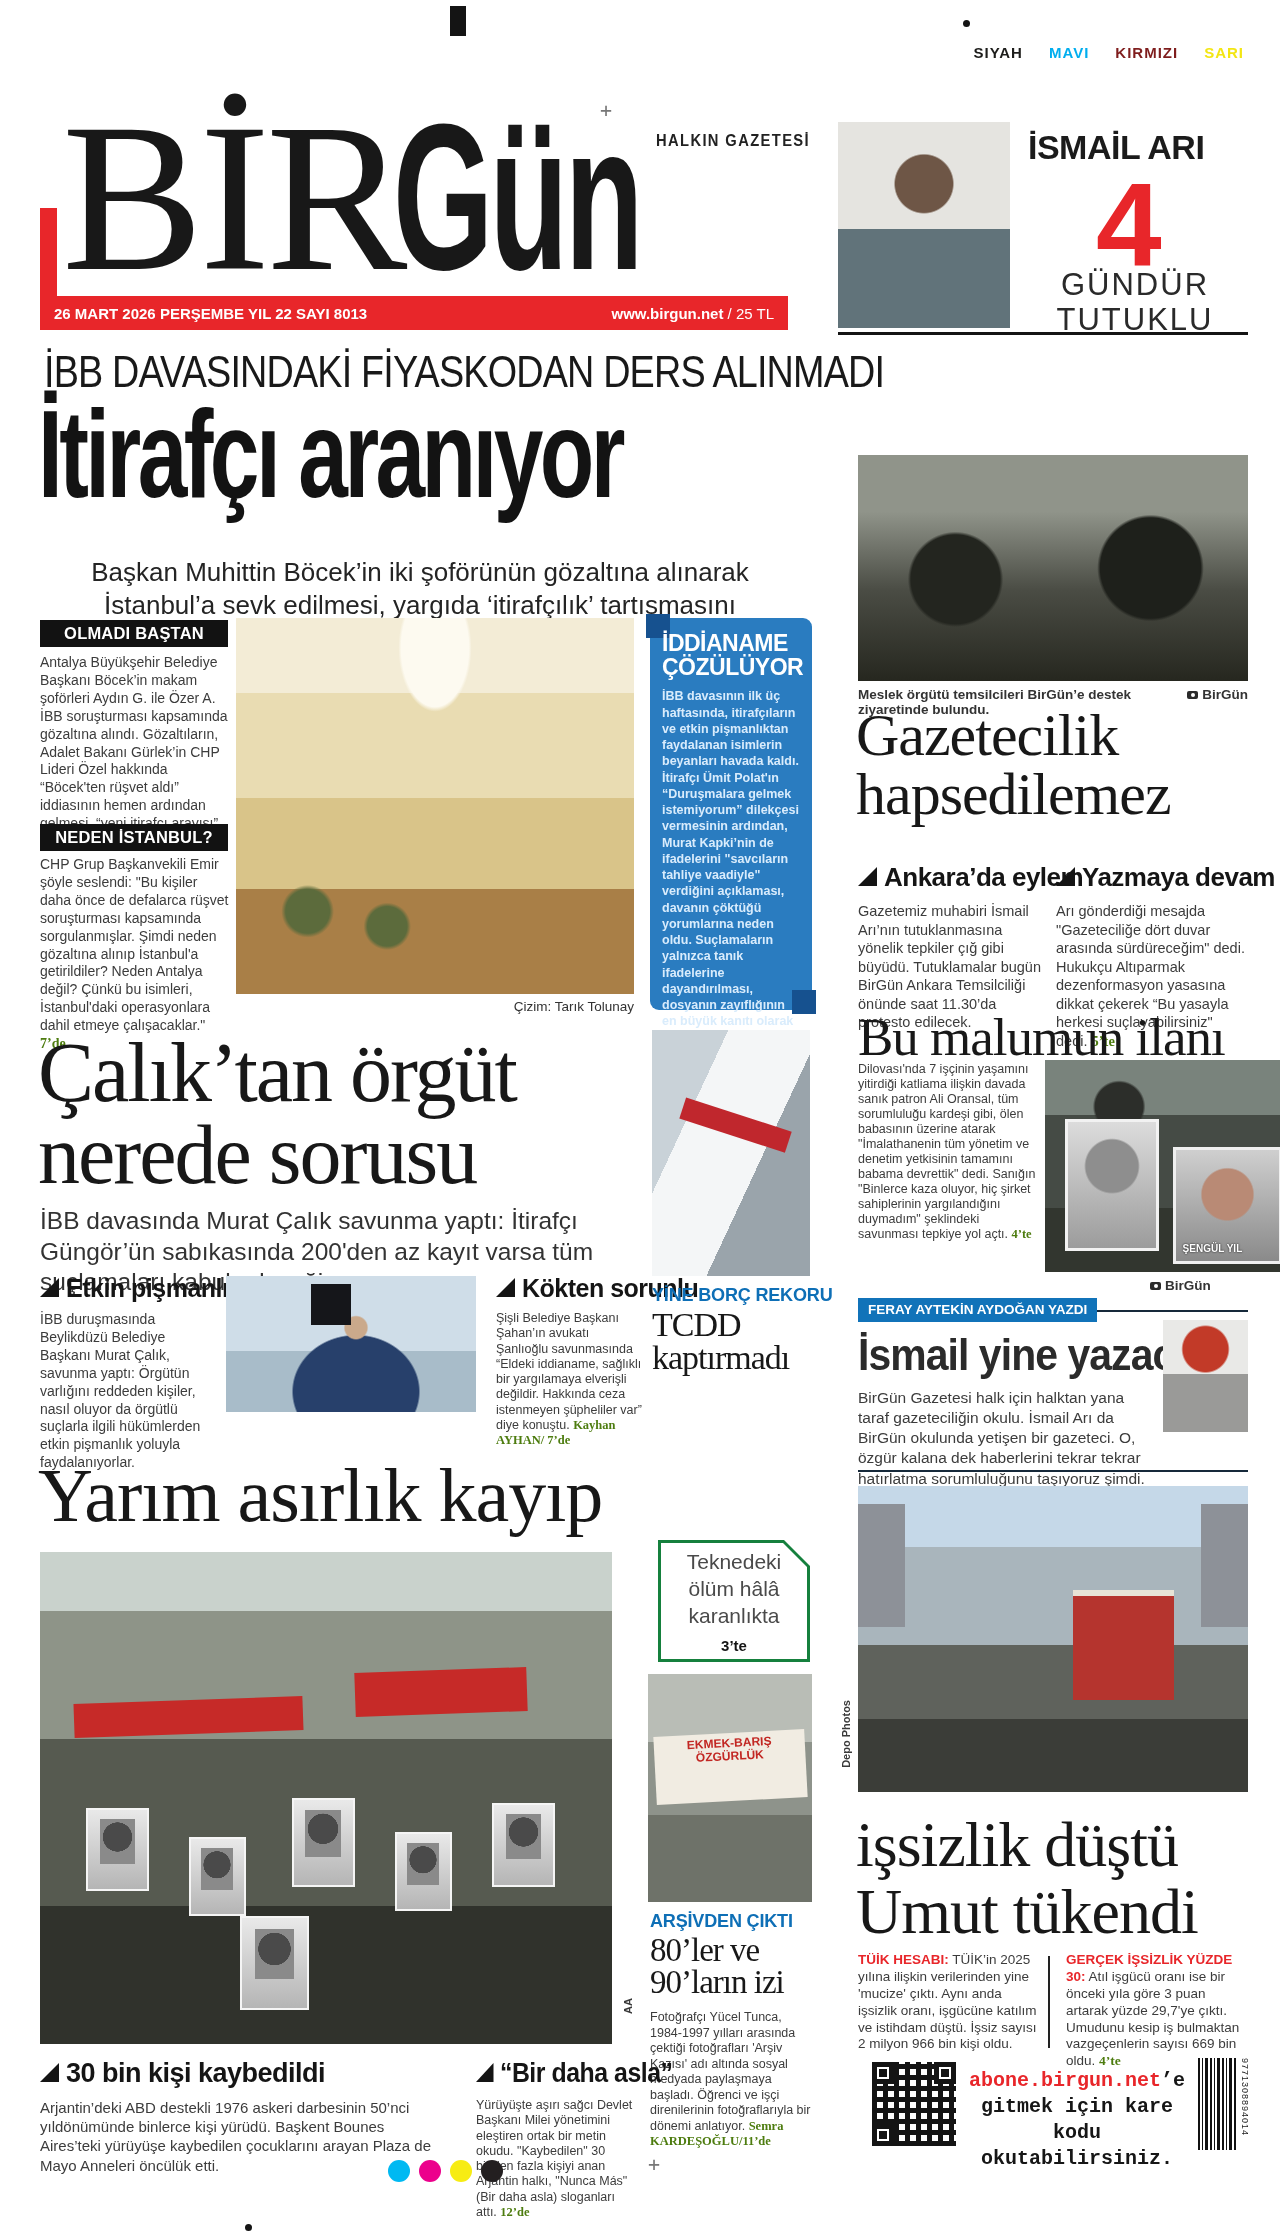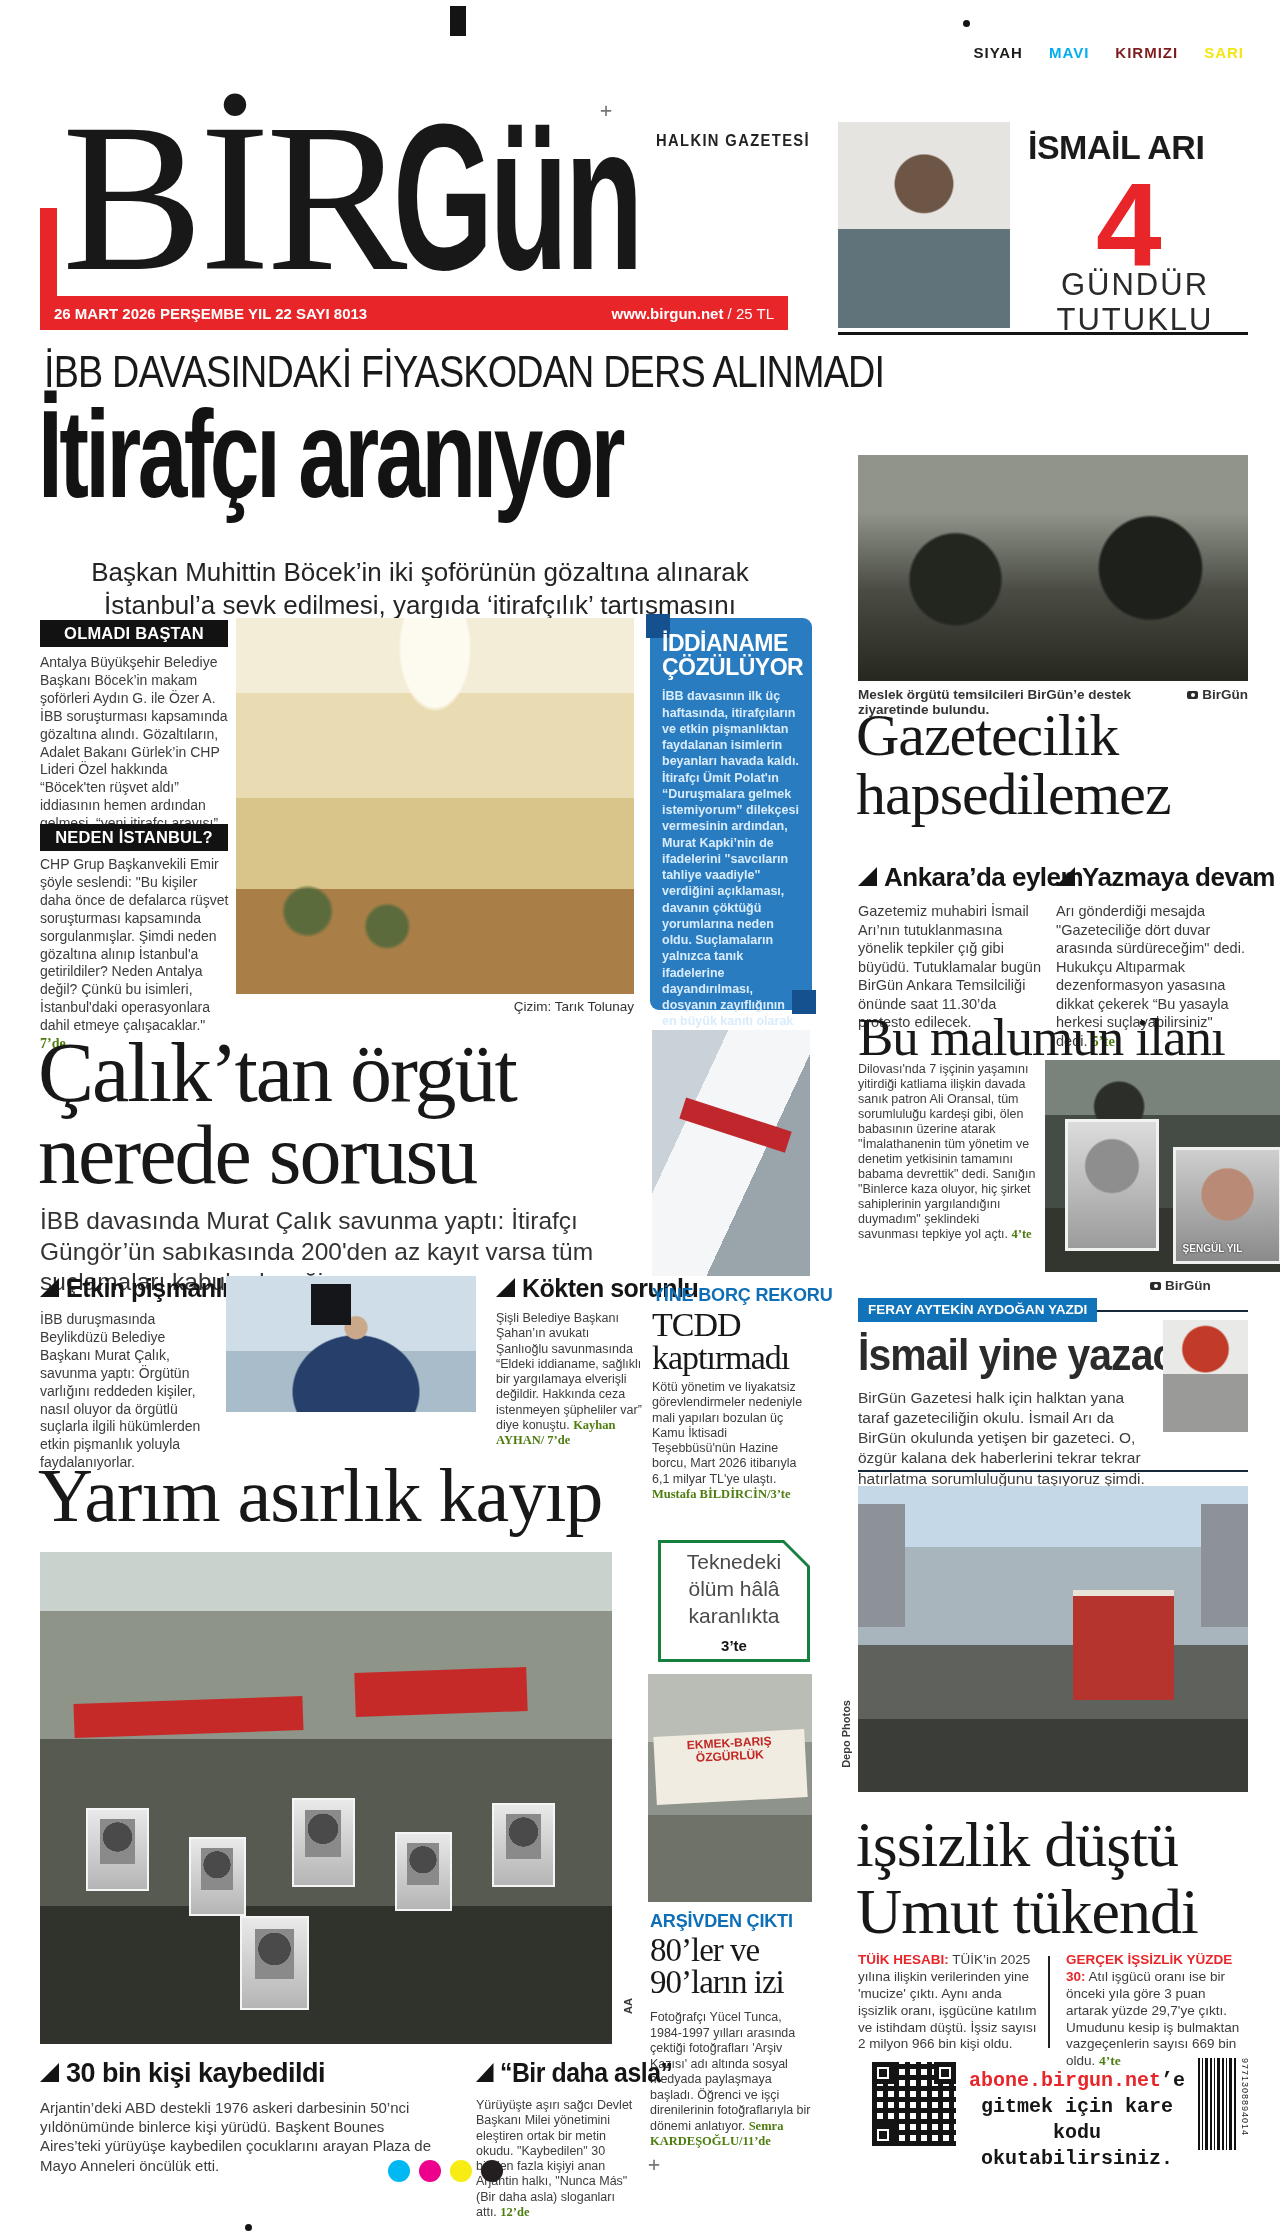--- a/index.html
+++ b/index.html
@@ -218,23 +218,20 @@
   </div>
 
   <div class="abs ph ph-train" style="left:652px;top:1030px;width:158px;height:246px;">
     <span class="train-stripe"></span>
   </div>
   <div class="abs bluekick sx nowrap" style="left:652px;top:1284px;transform:scaleX(0.95);">YİNE BORÇ REKORU</div>
   <div class="abs serifh" style="left:652px;top:1308px;font-size:34px;">
     <div>TCDD</div>
     <div>kaptırmadı</div>
   </div>
-  <div class="abs body-txt" style="left:652px;top:1380px;width:158px;font-size:12.5px;line-height:1.22;">
-    <span>Kötü yönetim ve liyakatsiz görevlendirmeler nedeniyle mali yapıları bozulan üç Kamu İktisadi Teşebbüsü'nün Hazine borcu, Mart 2026 itibarıyla 6,1 milyar TL'ye ulaştı. </span><span class="pref">Mustafa BİLDİRCİN/3’te</span>
-  </div>
 
   <div class="abs tekne" style="left:658px;top:1540px;width:152px;height:122px;">
     <div class="tekne-in">
       <div class="tekne-txt" style="width:120px;">Teknedeki ölüm hâlâ karanlıkta</div>
       <div class="tekne-ref">3’te</div>
     </div>
   </div>
 
   <div class="abs serifh nowrap" style="left:858px;top:1012px;font-size:53px;">Bu malumun ilanı</div>
   <div class="abs body-txt" style="left:858px;top:1062px;width:178px;font-size:12.5px;line-height:1.2;">

